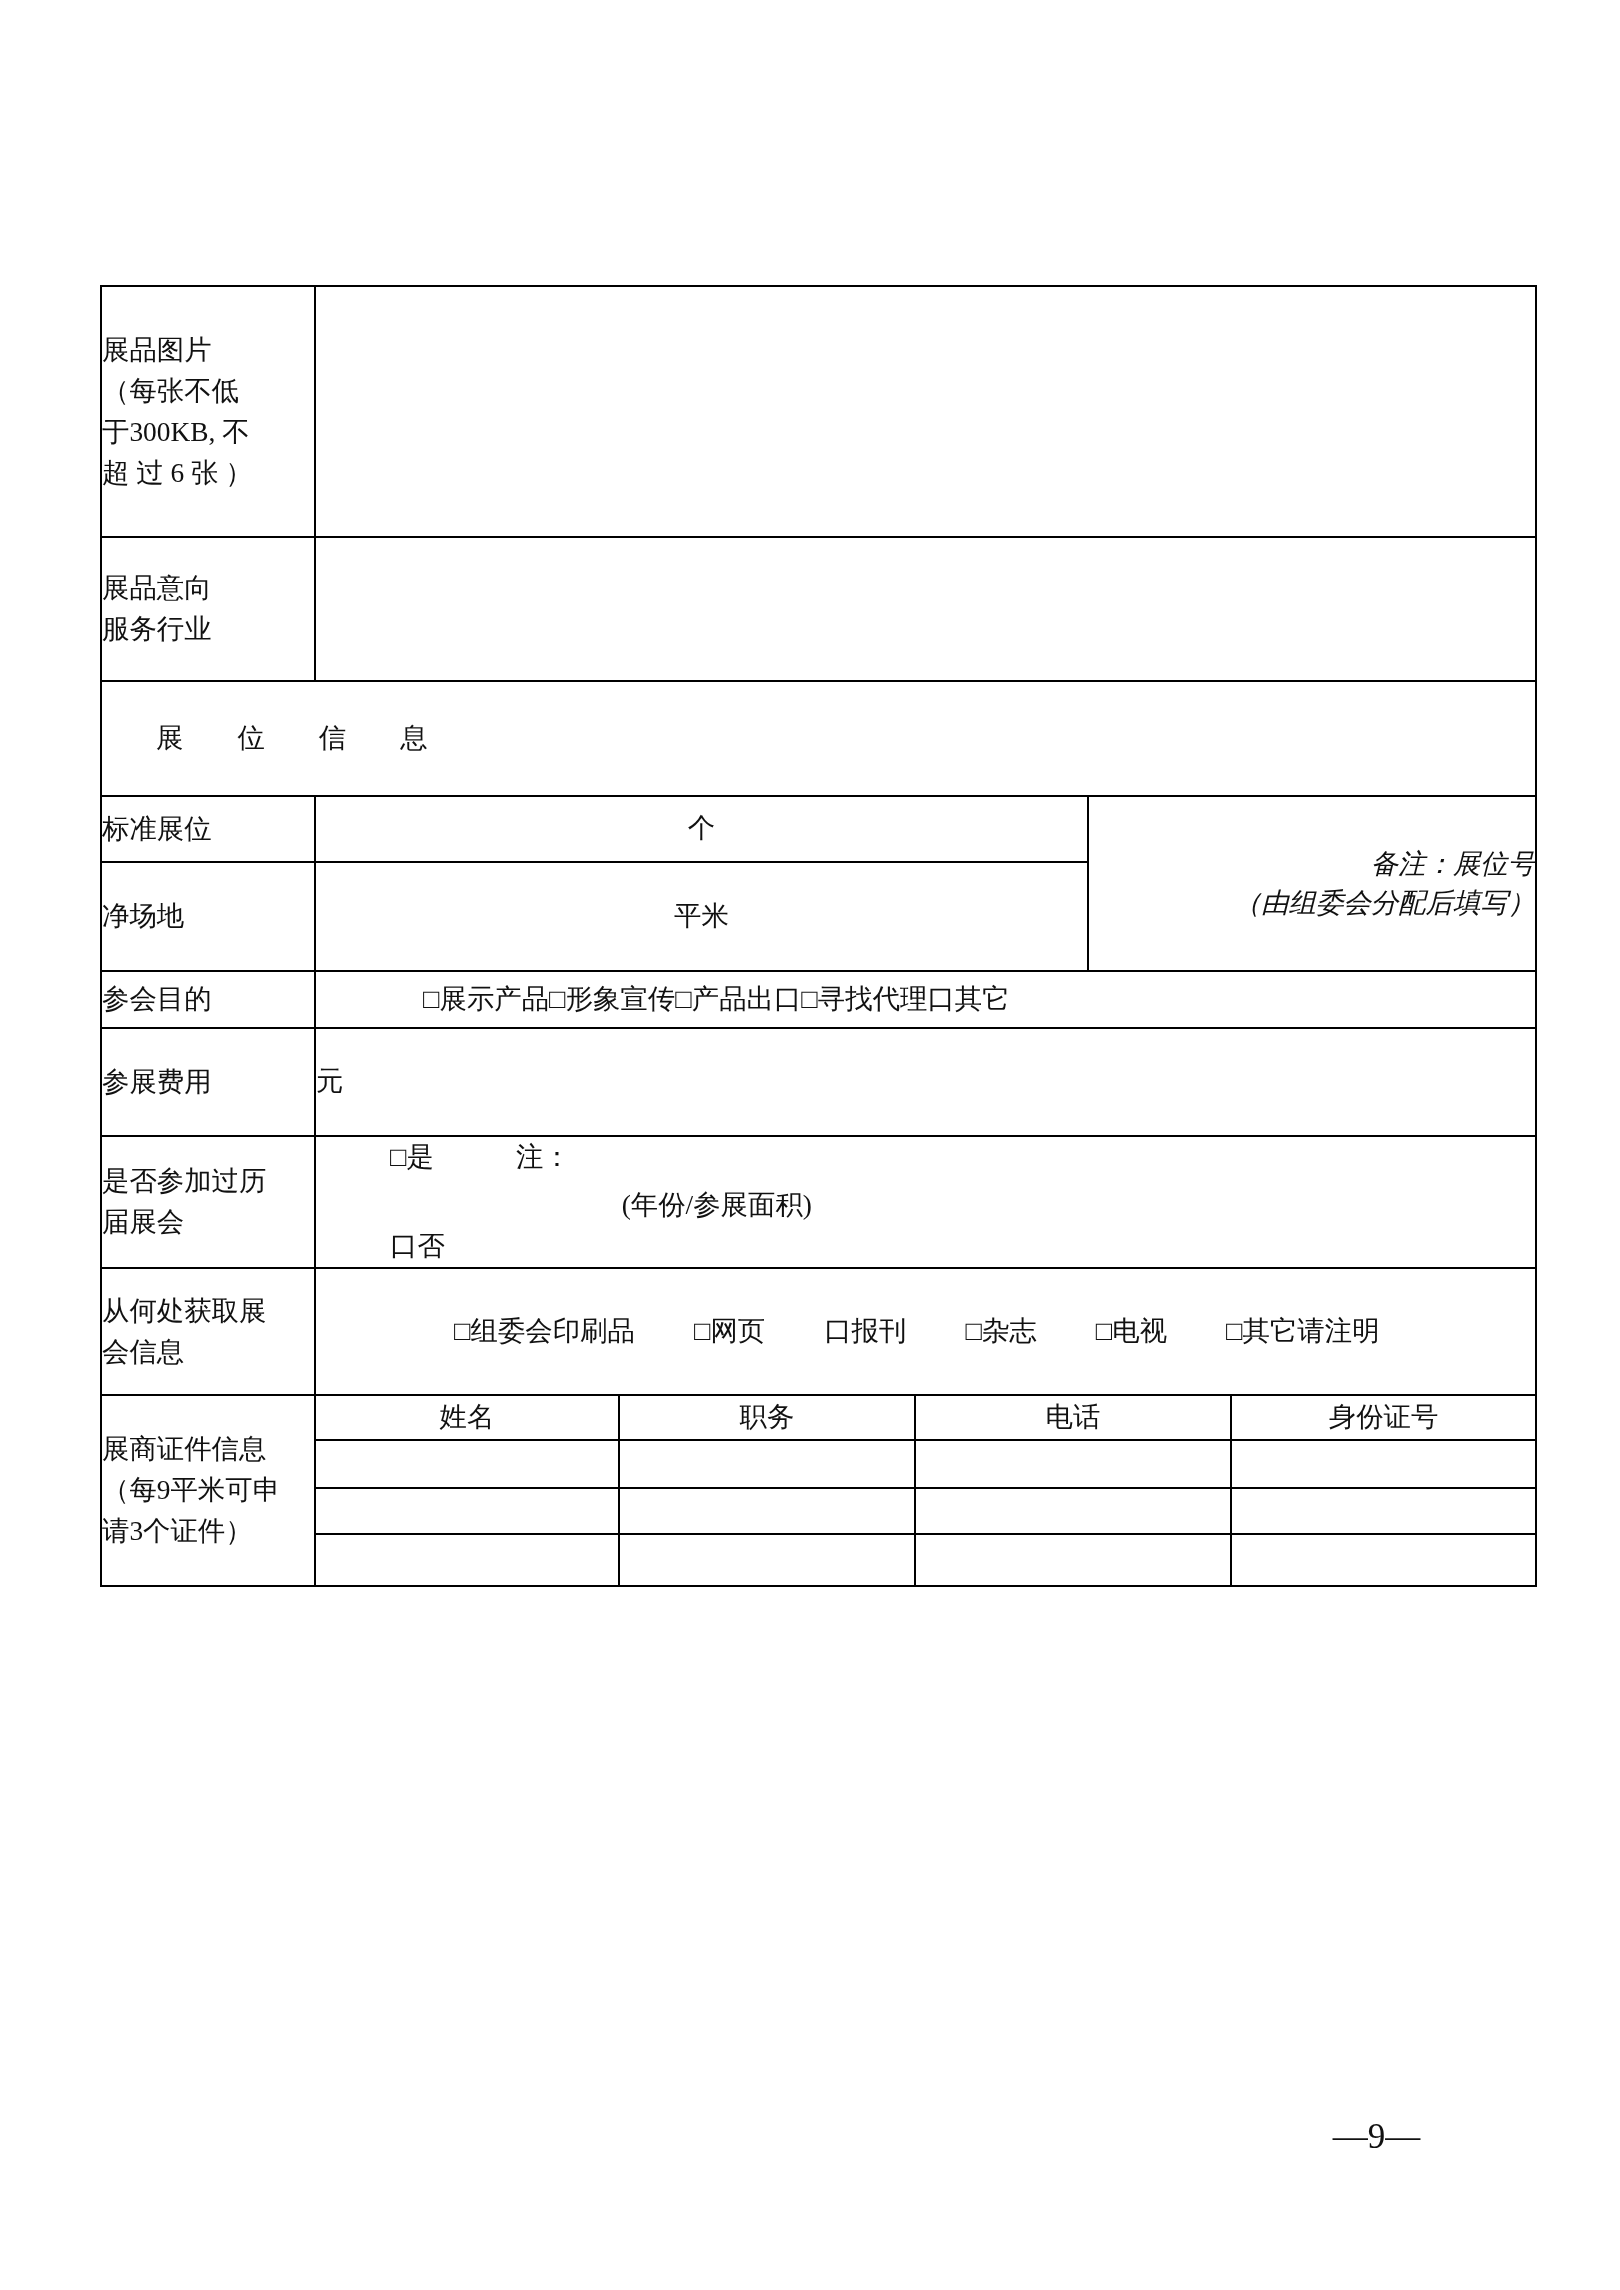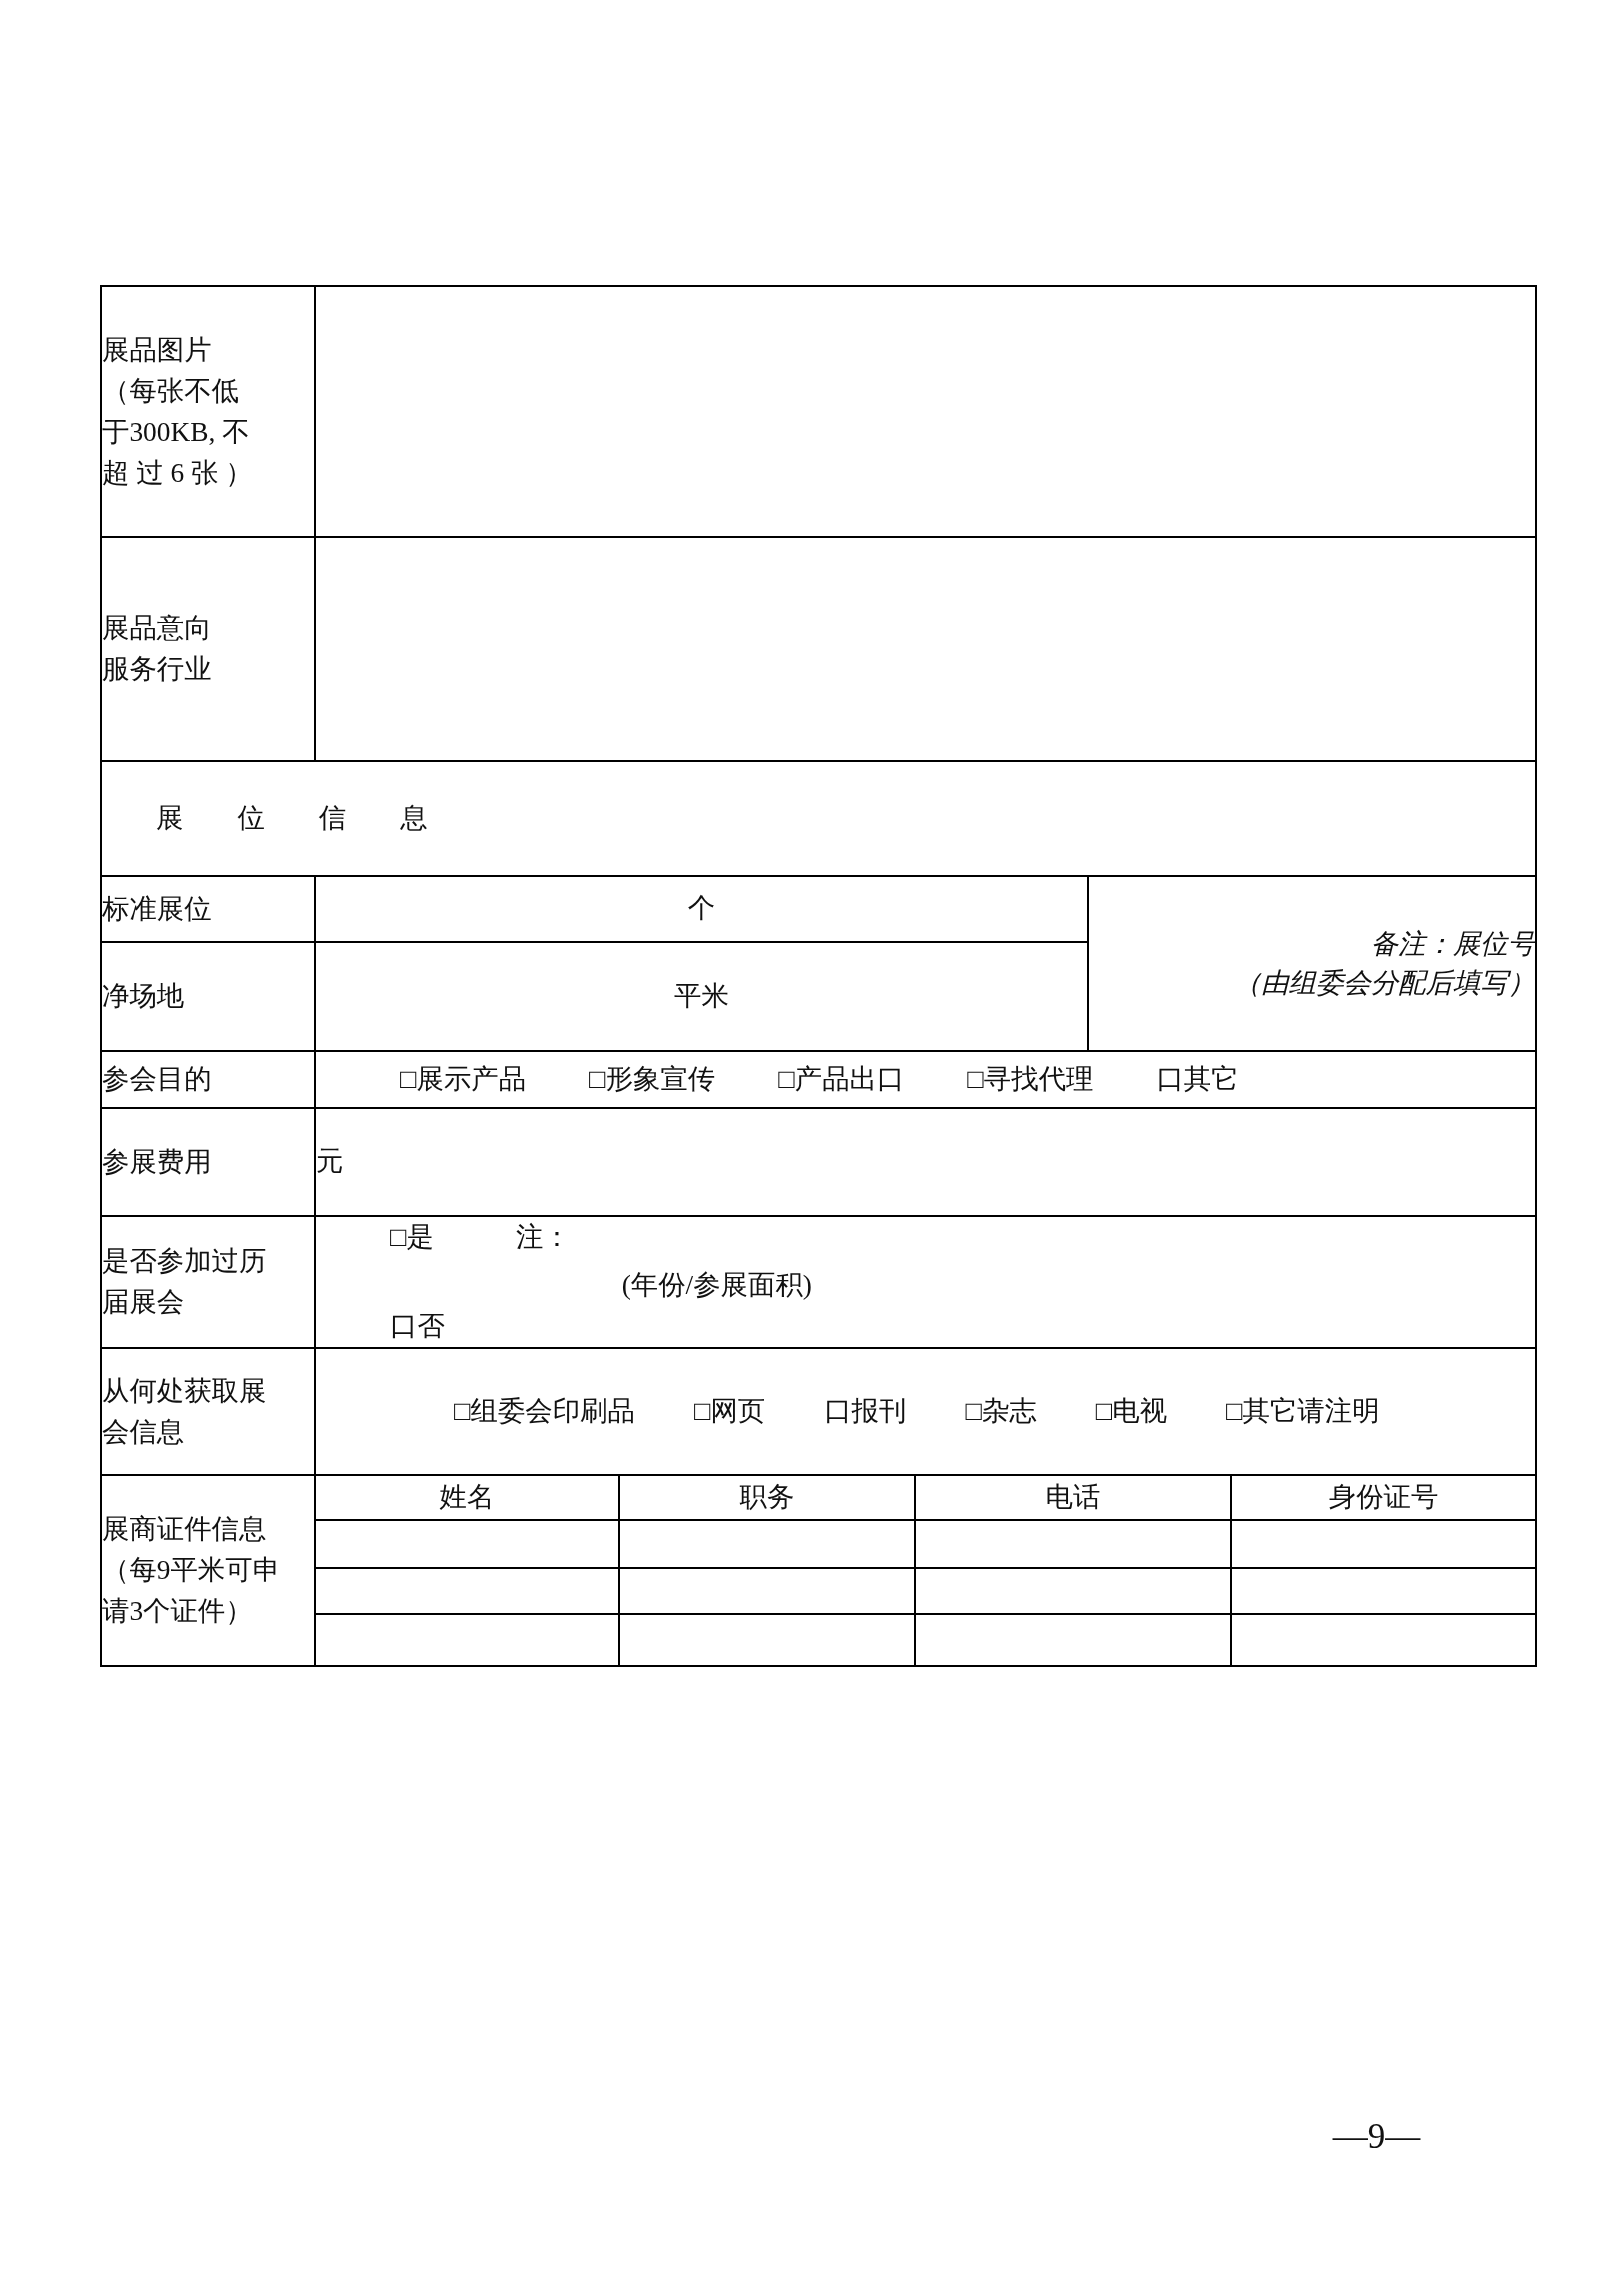--- a/index.html
+++ b/index.html
@@ -45,22 +45,21 @@
     text-indent: 54px; 
   }
   .note-cell {
     text-align: right;
     line-height: 39px;
     font-style: italic;
   }
   .options-row {
     display: flex;
     align-items: center;
-    padding-left: 84px;
-    gap: 63px;
+    padding-left: 107px;
     white-space: nowrap;
   }
   .options-row.source {
     padding-left: 98px;
     gap: 59px;
     margin-left: 40px;
   }
   .fee-cell { padding-left: 121px; }
   .attended-cell {
     padding-left: 74px;
@@ -101,21 +100,21 @@
         <tr style="height:251px">
       <td class="lbl">
         <div>展品图片</div>
         <div>（每张不低</div>
         <div>于300KB, 不</div>
         <div>超 过 6 张 ）</div>
       </td>
       <td colspan="5"></td>
     </tr>
 
-    <tr style="height:224px">
+    <tr style="height:144px">
       <td class="lbl">
         <div>展品意向</div>
         <div>服务行业</div>
       </td>
       <td colspan="5"></td>
     </tr>
 
     <tr style="height:115px">
       <td colspan="6">
         <div class="section-title">展位信息</div>

